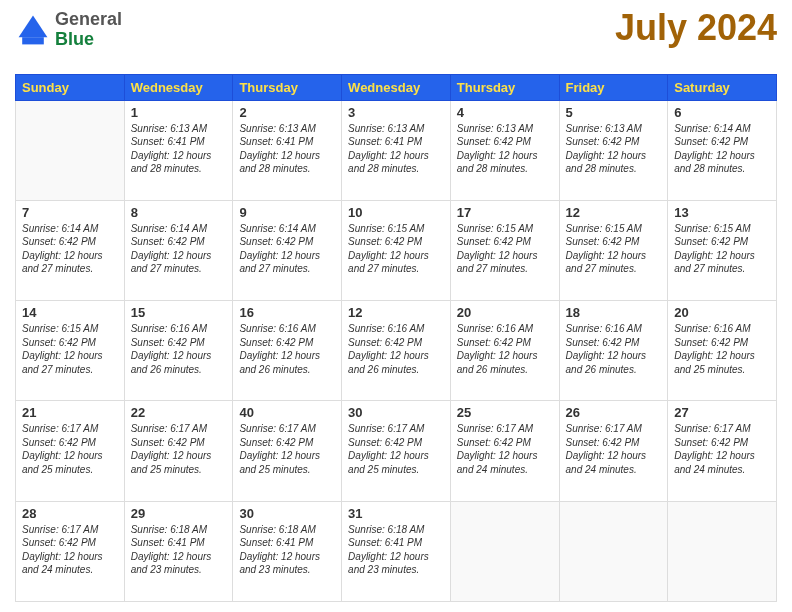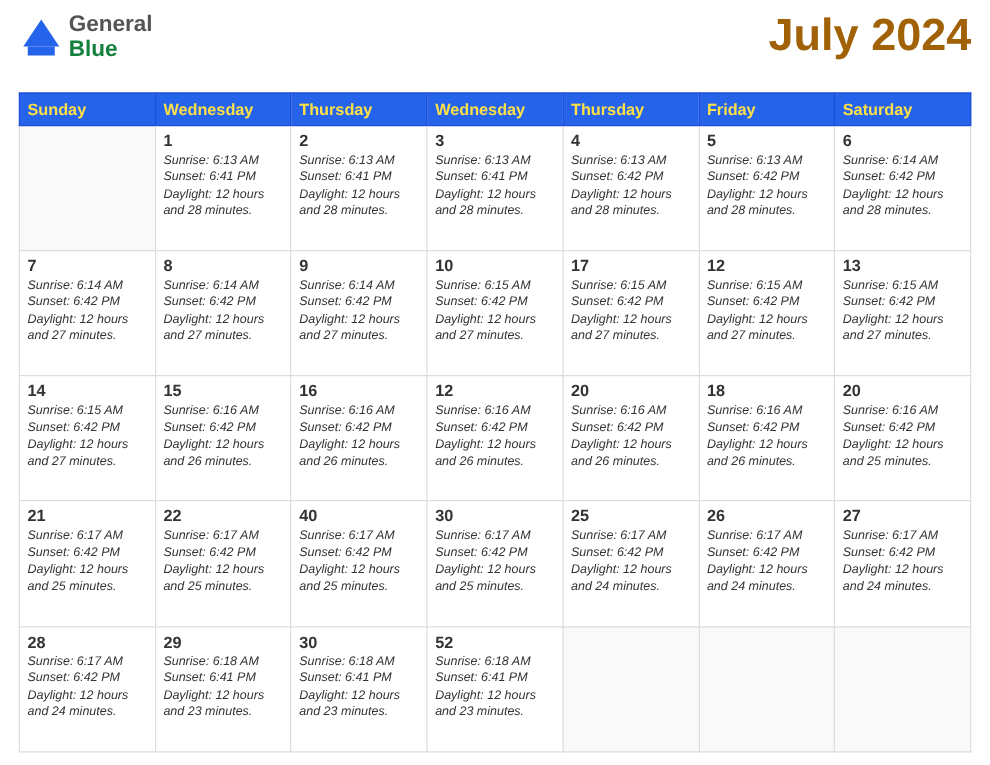--- a/index.html
+++ b/index.html
@@ -348,21 +348,21 @@
 and 23 minutes.</div>
           </td>
           <td>
             <span class="day-num">30</span>
             <div class="cell-info" style="white-space: pre-line;">Sunrise: 6:18 AM
 Sunset: 6:41 PM
 Daylight: 12 hours
 and 23 minutes.</div>
           </td>
           <td>
-            <span class="day-num">52</span>
+            <span class="day-num">31</span>
             <div class="cell-info" style="white-space: pre-line;">Sunrise: 6:18 AM
 Sunset: 6:41 PM
 Daylight: 12 hours
 and 23 minutes.</div>
           </td>
           <td class="empty-cell"></td>
           <td class="empty-cell"></td>
           <td class="empty-cell"></td>
         </tr>
       </tbody>

